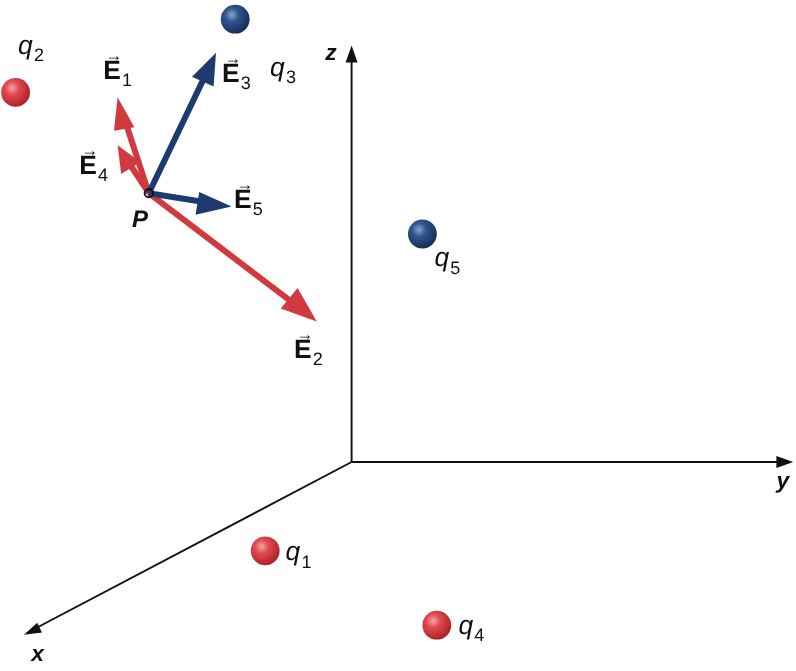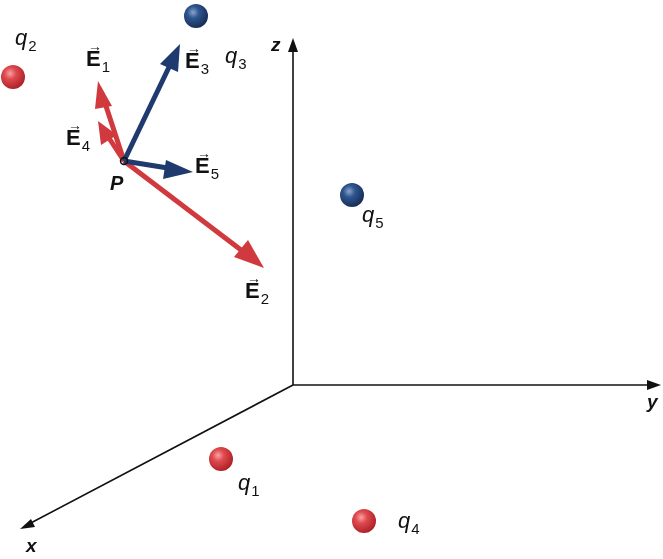--- a/index.html
+++ b/index.html
@@ -85,30 +85,30 @@
 
   
   <div class="lbl axis" style="left:271px; top:35px;">z</div>
   <div class="lbl axis" style="left:647px; top:392px;">y</div>
   <div class="lbl axis" style="left:26px; top:536px;">x</div>
 
   
   <div class="lbl p" style="left:110px; top:173px;">P</div>
 
   
-  <div class="lbl q" style="left:238px; top:449px;margin-top:23px;">
+  <div class="lbl q" style="left:238px; top:449px;">
     <span>q</span><sub>1</sub>
   </div>
   <div class="lbl q" style="left:15px; top:27px;">
     <span>q</span><sub>2</sub>
   </div>
   <div class="lbl q" style="left:225px; top:5px;margin-top:40px;">
     <span>q</span><sub>3</sub>
   </div>
-  <div class="lbl q" style="left:382px; top:510px;margin-left:16px;">
+  <div class="lbl q" style="left:382px; top:510px;">
     <span>q</span><sub>4</sub>
   </div>
   <div class="lbl q" style="left:362px; top:204px;">
     <span>q</span><sub>5</sub>
   </div>
 
   
   <div class="lbl e" style="left:86px; top:48px;">
     <span class="vec">→</span><span>E</span><sub>1</sub>
   </div>

